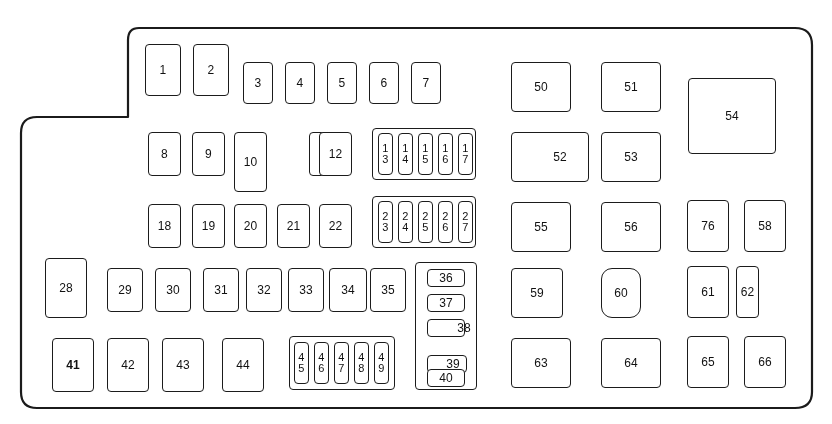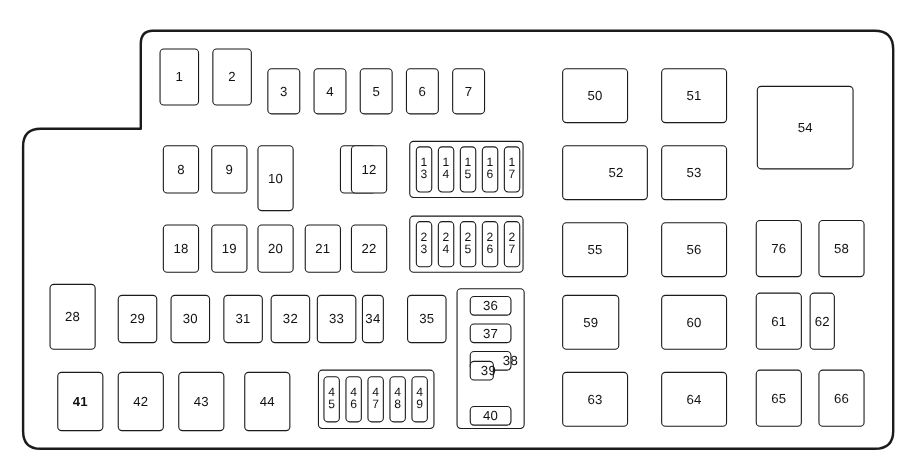--- a/index.html
+++ b/index.html
@@ -108,26 +108,26 @@
       <div class="fuse vert" style="left: 438px; top: 201px; width: 15px; height: 42px;">2
 6</div>
       <div class="fuse vert" style="left: 458px; top: 201px; width: 15px; height: 42px;">2
 7</div>
       <div class="fuse " style="left: 45px; top: 258px; width: 42px; height: 60px;">28</div>
       <div class="fuse " style="left: 107px; top: 268px; width: 36px; height: 44px;">29</div>
       <div class="fuse " style="left: 155px; top: 268px; width: 36px; height: 44px;">30</div>
       <div class="fuse " style="left: 203px; top: 268px; width: 36px; height: 44px;">31</div>
       <div class="fuse " style="left: 246px; top: 268px; width: 36px; height: 44px;">32</div>
       <div class="fuse " style="left: 288px; top: 268px; width: 36px; height: 44px;">33</div>
-      <div class="fuse " style="left: 329px; top: 268px; width: 20px; height: 44px;">34</div>
+      <div class="fuse " style="left: 329px; top: 268px; width: 38px; height: 44px;">34</div>
       <div class="fuse " style="left: 370px; top: 268px; width: 36px; height: 44px;">35</div>
       <div class="fuse " style="left: 427px; top: 269px; width: 38px; height: 18px;">36</div>
       <div class="fuse " style="left: 427px; top: 294px; width: 38px; height: 18px;">37</div>
       <div class="fuse " style="left: 427px; top: 319px; width: 38px; height: 18px; padding-left: 36px;">38</div>
-      <div class="fuse " style="left: 427px; top: 328px; width: 22px; height: 18px; padding-left: 12px;">39</div>
+      <div class="fuse " style="left: 427px; top: 355px; width: 40px; height: 18px; padding-left: 12px;">39</div>
       <div class="fuse " style="left: 427px; top: 369px; width: 38px; height: 18px;">40</div>
       <div class="fuse " style="left: 52px; top: 338px; width: 42px; height: 54px; font-weight: bold;">41</div>
       <div class="fuse " style="left: 107px; top: 338px; width: 42px; height: 54px;">42</div>
       <div class="fuse " style="left: 162px; top: 338px; width: 42px; height: 54px;">43</div>
       <div class="fuse " style="left: 222px; top: 338px; width: 42px; height: 54px;">44</div>
       <div class="fuse vert" style="left: 294px; top: 342px; width: 15px; height: 42px;">4
 5</div>
       <div class="fuse vert" style="left: 314px; top: 342px; width: 15px; height: 42px;">4
 6</div>
       <div class="fuse vert" style="left: 334px; top: 342px; width: 15px; height: 42px;">4
@@ -139,21 +139,21 @@
       <div class="fuse wide" style="left: 511px; top: 62px; width: 60px; height: 50px;">50</div>
       <div class="fuse wide" style="left: 601px; top: 62px; width: 60px; height: 50px;">51</div>
       <div class="fuse wide" style="left: 688px; top: 78px; width: 88px; height: 76px;">54</div>
       <div class="fuse wide" style="left: 511px; top: 132px; width: 78px; height: 50px; padding-left: 20px;">52</div>
       <div class="fuse wide" style="left: 601px; top: 132px; width: 60px; height: 50px;">53</div>
       <div class="fuse wide" style="left: 511px; top: 202px; width: 60px; height: 50px;">55</div>
       <div class="fuse wide" style="left: 601px; top: 202px; width: 60px; height: 50px;">56</div>
       <div class="fuse " style="left: 687px; top: 200px; width: 42px; height: 52px;">76</div>
       <div class="fuse " style="left: 744px; top: 200px; width: 42px; height: 52px;">58</div>
       <div class="fuse wide" style="left: 511px; top: 268px; width: 52px; height: 50px;">59</div>
-      <div class="fuse wide" style="left: 601px; top: 268px; width: 60px; height: 50px;">60</div>
+      <div class="fuse wide" style="left: 601px; top: 268px; width: 40px; height: 50px; border-radius: 11px;">60</div>
       <div class="fuse " style="left: 687px; top: 266px; width: 42px; height: 52px;">61</div>
       <div class="fuse " style="left: 736px; top: 266px; width: 23px; height: 52px;">62</div>
       <div class="fuse wide" style="left: 511px; top: 338px; width: 60px; height: 50px;">63</div>
       <div class="fuse wide" style="left: 601px; top: 338px; width: 60px; height: 50px;">64</div>
       <div class="fuse " style="left: 687px; top: 336px; width: 42px; height: 52px; text-align: right;">65</div>
       <div class="fuse " style="left: 744px; top: 336px; width: 42px; height: 52px;">66</div>
     </div>
 
 </div>
 

